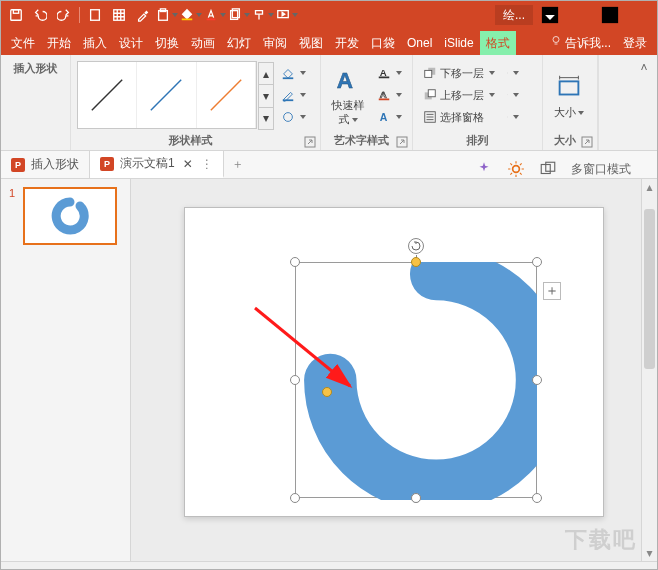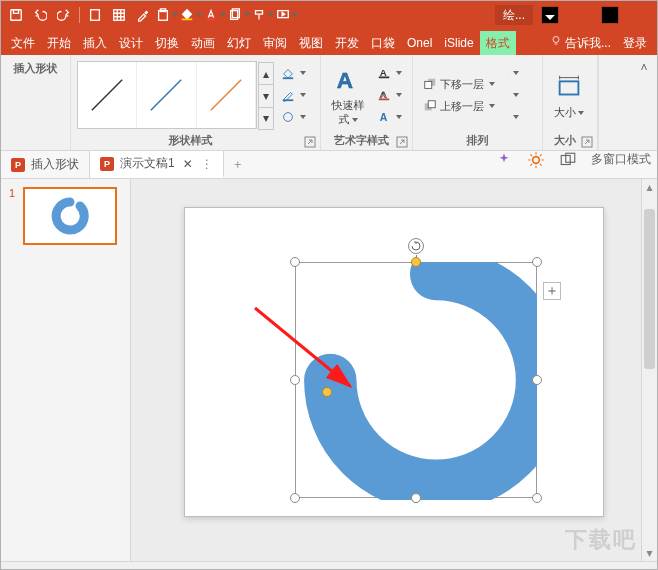--- a/index.html
+++ b/index.html
@@ -45,21 +45,21 @@
   .stack { display:flex; flex-direction:column; gap:2px; }
   .smallbtn { height:20px; padding:0 4px; display:flex;align-items:center; gap:3px; cursor:pointer; font-size:11px;}
   .smallbtn svg { width:14px; height:14px;}
   
   .doctabs { height:28px; background:#f7f7f7; border-bottom:1px solid #d6d6d6; display:flex; align-items:stretch;}
   .doctab { display:flex; align-items:center; padding:0 10px; gap:6px; border-right:1px solid #d6d6d6; cursor:pointer; font-size:12px; color:#555;}
   .doctab.active { background:#fff; border-bottom:2px solid #fff;}
   .doctab .close { width:14px;height:14px; display:flex;align-items:center;justify-content:center; cursor:pointer;}
   .doctab .ppticon { width:14px;height:14px; background:#d24625; color:#fff; font-size:9px; font-weight:bold; display:flex;align-items:center;justify-content:center; border-radius:2px;}
   .doctabs .plus { width:28px; display:flex;align-items:center;justify-content:center; cursor:pointer; color:#888;}
-  .doctabs .rightarea { margin-left:auto; display:flex; align-items:flex-start; gap:14px; padding-right:6px; color:#666;}
+  .doctabs .rightarea { margin-left:auto; display:flex; align-items:flex-end; gap:14px; padding-right:26px; color:#666;}
   .doctabs .rightarea .ibtn{width:18px;height:18px; display:flex;align-items:center;justify-content:center; cursor:pointer;}
   
   .workarea { flex:1; display:flex; background:#ececec;}
   .thumbs { width:130px; background:#f4f4f4; border-right:1px solid #d6d6d6; padding:8px 8px;}
   .thumbs .slidewrap{ display:flex; gap:4px;}
   .thumbs .num{ font-size:11px; color:#d24625; width:10px;}
   .thumbs .thumb{ width:94px; height:58px; background:#fff; border:2px solid #e7711b; display:flex;align-items:center;justify-content:center;}
   .thumbs .thumb svg{width:40px;height:40px;}
   .canvas { flex:1; position:relative; display:flex; align-items:flex-start; justify-content:center; overflow:hidden;}
   .slide { margin-top:28px; width:420px; height:310px; background:#fff; border:1px solid #bdbdbd; box-shadow:0 2px 6px rgba(0,0,0,.15); position:relative;}
@@ -346,20 +346,27 @@
               <span class="caret"></span>
           </div>
           <div class="smallbtn">
             <svg viewBox="0 0 16 16">
                 <rect x="2" y="5" width="8" height="8" fill="#bbb"></rect>
                 <rect x="6" y="2" width="8" height="8" fill="#fff" stroke="#555"></rect>
               </svg>
             <span>上移一层</span>
               <span class="caret"></span>
           </div>
+          <div class="smallbtn">
+            <svg viewBox="0 0 16 16">
+                <rect x="2" y="2" width="12" height="12" fill="none" stroke="#555"></rect>
+                <path d="M4 5h8M4 8h8M4 11h8" stroke="#555"></path>
+              </svg>
+            <span>选择窗格</span>
+          </div>
         </div>
         <div class="stack" style="margin-left:4px;">
           <div class="smallbtn" style="width:20px;justify-content:center;">
               <svg viewBox="0 0 16 16">
                 <path d="M2 3h12M2 8h8M2 13h12" stroke="#555"></path>
               </svg>
               <span class="caret"></span>
             </div>
           <div class="smallbtn" style="width:20px;justify-content:center;">
               <svg viewBox="0 0 16 16">

